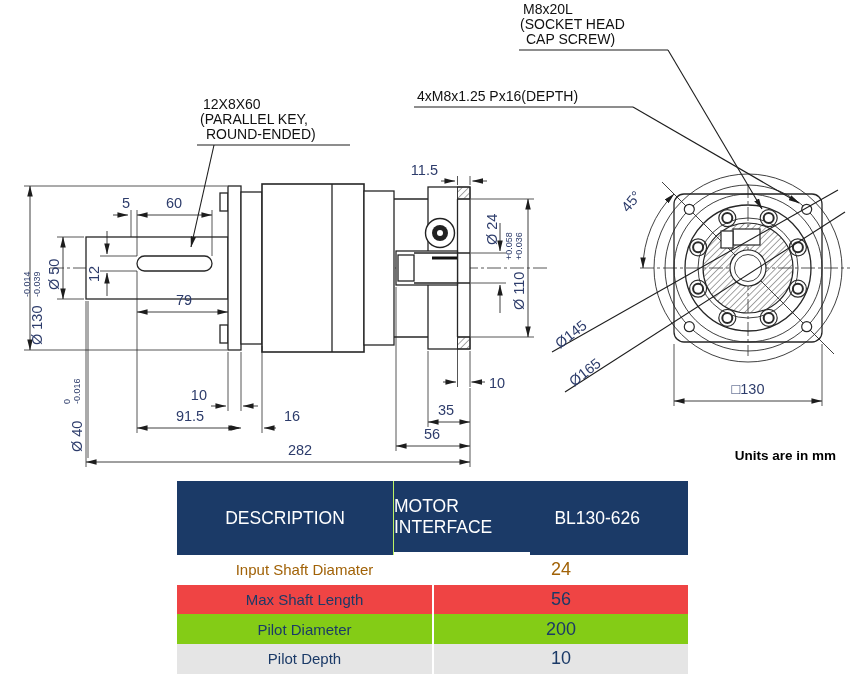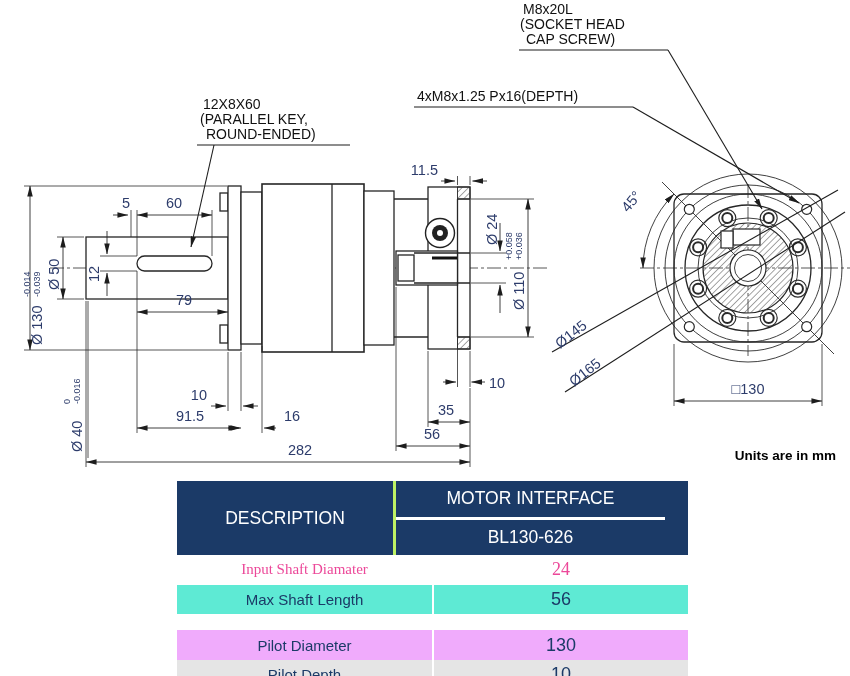--- a/index.html
+++ b/index.html
@@ -16,21 +16,21 @@
   .leader{stroke:#1d1d1d;stroke-width:1.1;fill:none;}
   .dim{font-size:14.5px;fill:#2d3c6b;}
   .tol{font-size:9px;fill:#2d3c6b;}
   .note{font-size:14px;fill:#111111;}
   .units{font-size:13.5px;font-weight:bold;fill:#000000;}
   
   .tbl{position:absolute;left:177px;top:481px;width:511px;height:193px;}
   .tbl .hdr{display:flex;height:74px;}
   .cell-desc{width:216px;display:flex;align-items:center;justify-content:center;
              color:#fff;font-size:17.5px;}
-  .hdr-right{width:272px;display:flex;flex-direction:column;border-left:3px solid #bef264;box-sizing:border-box;}
+  .hdr-right{width:272px;display:flex;flex-direction:row;border-left:1px solid #bef264;box-sizing:border-box;}
   .hdr-right .sub{flex:1;display:flex;align-items:center;justify-content:center;
                   color:#fff;font-size:17.5px;}
   .hdr-right .sub.top{border-bottom:3px solid #fff;box-sizing:border-box;}
   .row{display:flex;height:29.7px;}
   .row .c1{width:255px;display:flex;align-items:center;justify-content:center;font-size:15px;}
   .row .c2{width:256px;display:flex;align-items:center;justify-content:center;font-size:18px;
            border-left:2px solid #fff;box-sizing:border-box;}
 </style>
 </head>
 <body>
@@ -299,31 +299,31 @@
   <div class="hdr" style="background:#1b3a67;">
     <div class="cell-desc">
       <span>DESCRIPTION</span>
     </div>
     <div class="hdr-right">
       <div class="sub top">MOTOR INTERFACE</div>
       <div class="sub">BL130-626</div>
     </div>
   </div>
 
-  <div class="row" style="background:#ffffff;color:#ec4899;font-family:Liberation Serif, serif;">
+  <div class="row" style="background:#ffffff;color:#a16207;">
     <div class="c1">Input Shaft Diamater</div>
     <div class="c2">24</div>
   </div>
-  <div class="row" style="background:#5eead4;color:#1b3a67;">
+  <div class="row" style="background:#ef4444;color:#1b3a67;">
     <div class="c1">Max Shaft Length</div>
     <div class="c2">56</div>
   </div>
-  <div class="row" style="background:#f0abfc;color:#1b3a67;margin-top:16px;">
+  <div class="row" style="background:#84cc16;color:#1b3a67;">
     <div class="c1">Pilot Diameter</div>
-    <div class="c2">130</div>
+    <div class="c2">200</div>
   </div>
   <div class="row" style="background:#e5e5e5;color:#1b3a67;">
     <div class="c1">Pilot Depth</div>
     <div class="c2">10</div>
   </div>
 </div>
 
 </div>
 
 </body></html>

